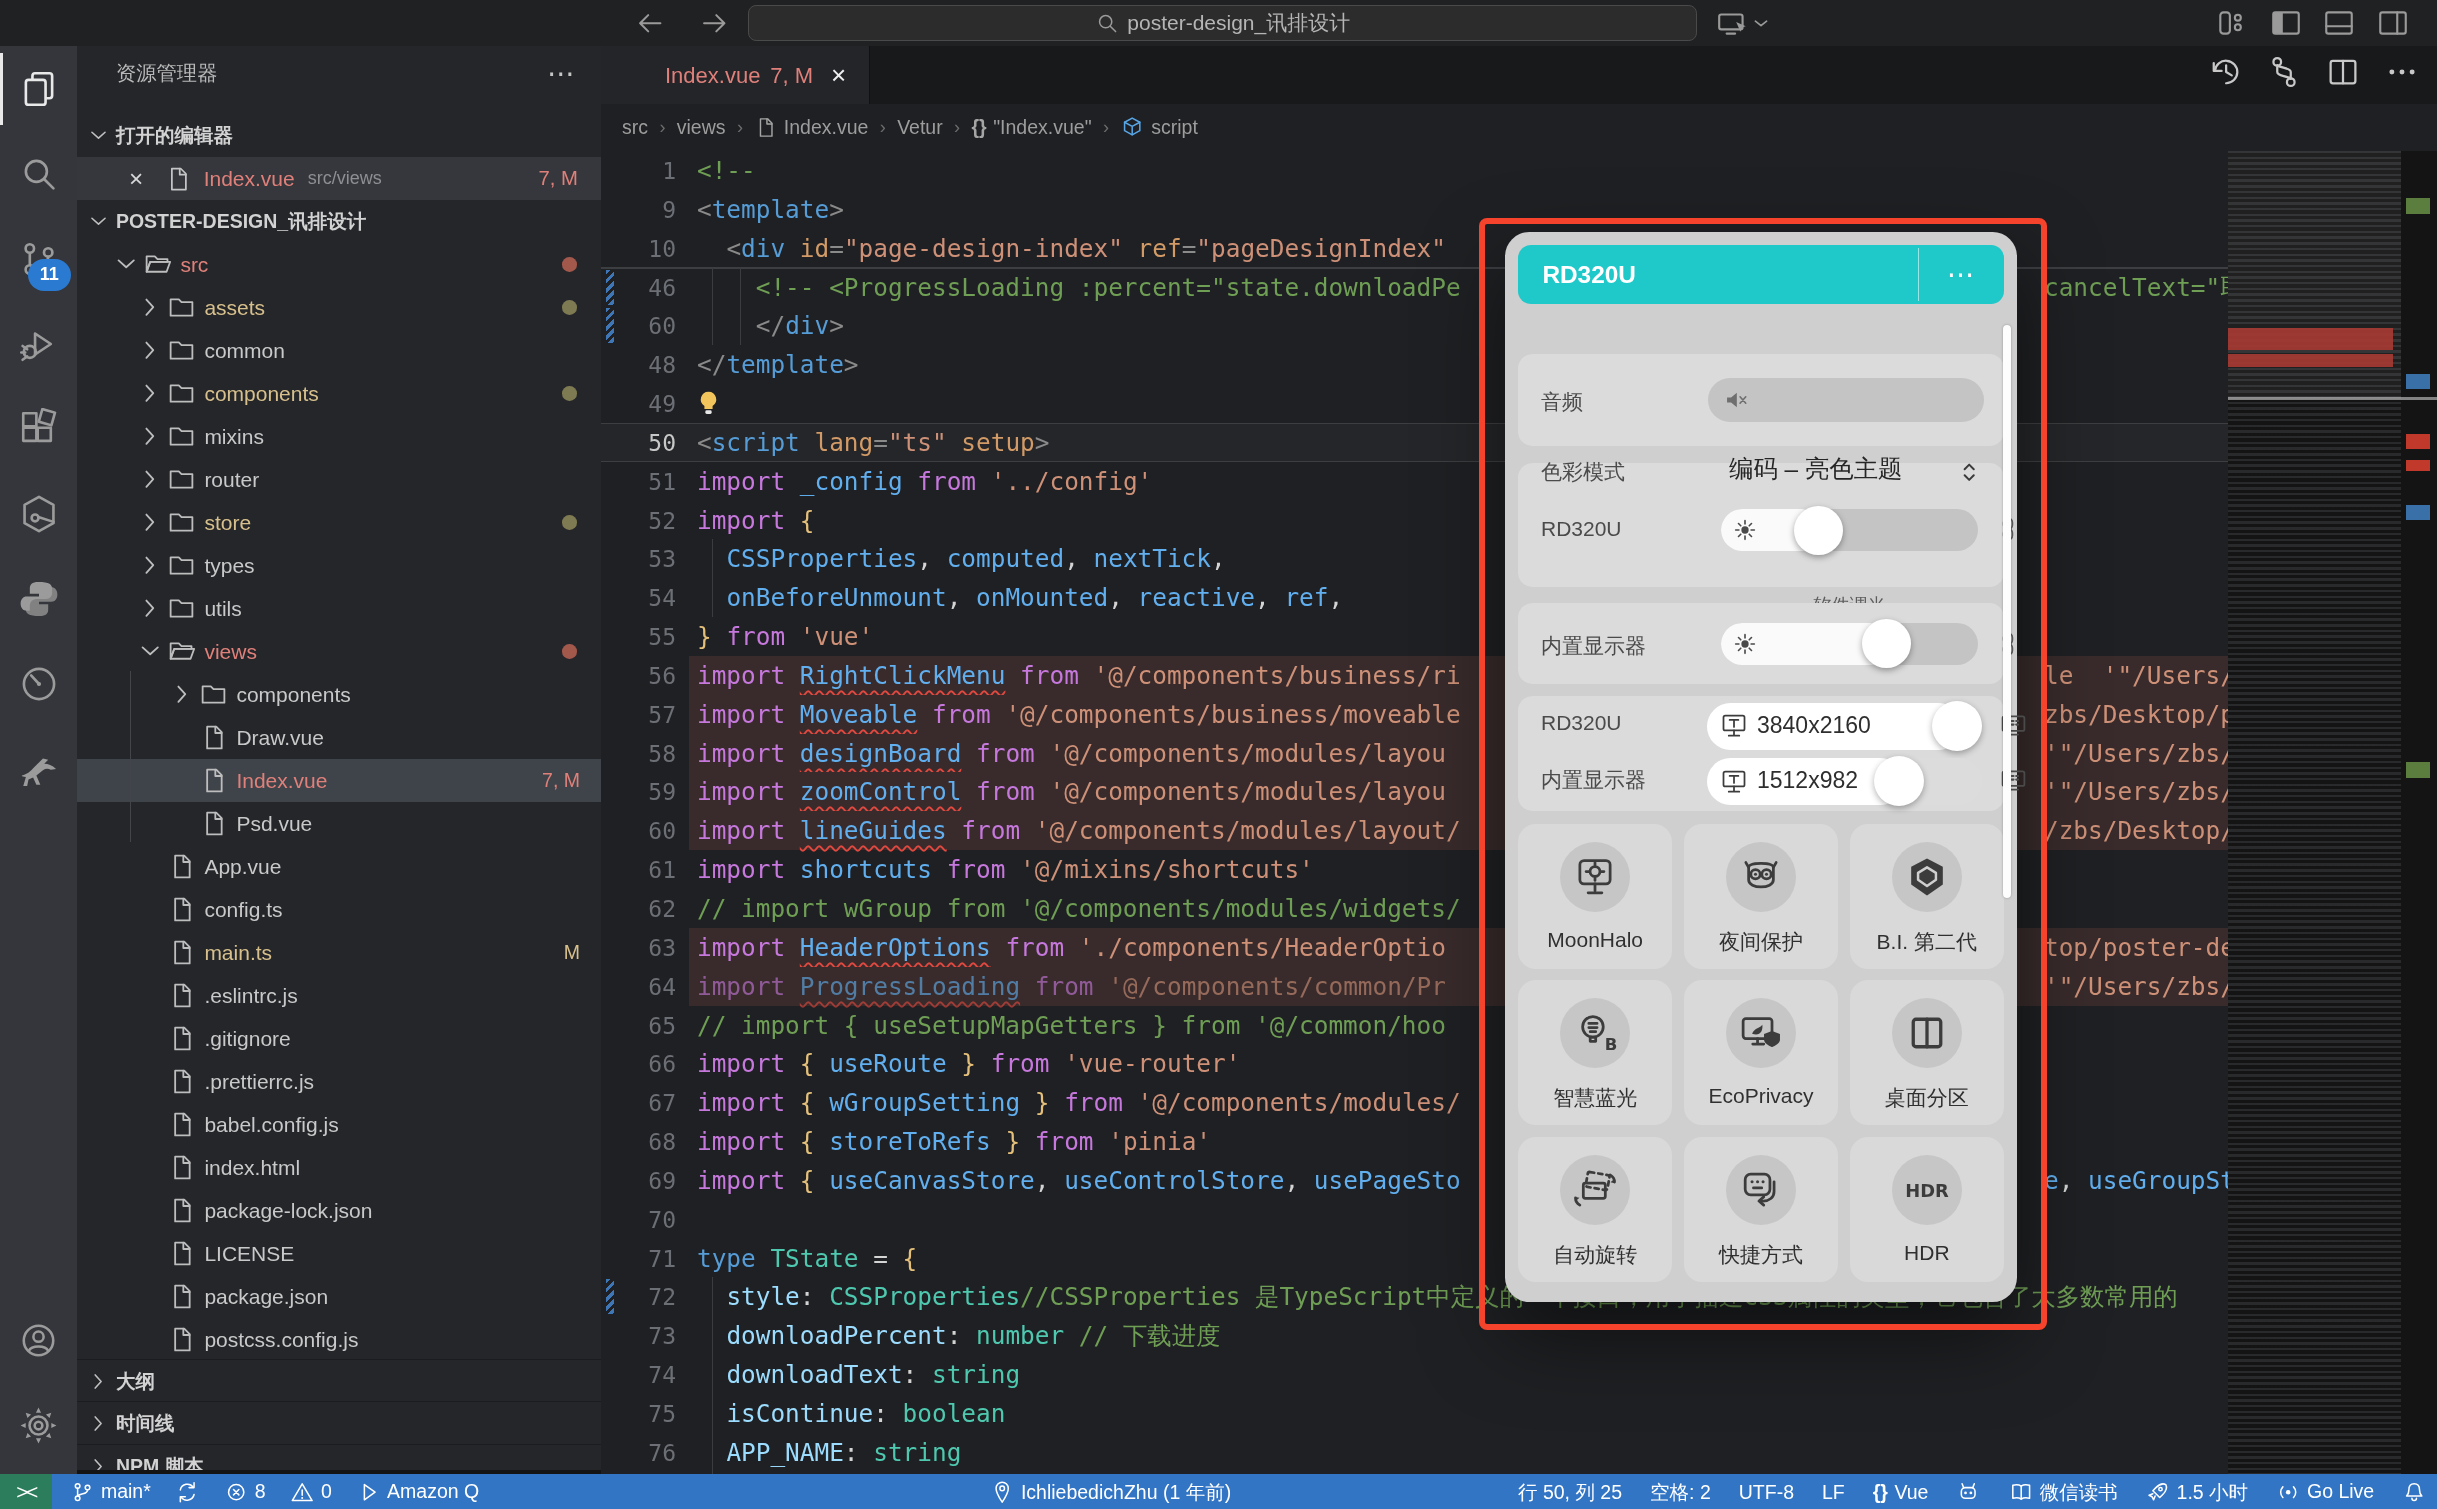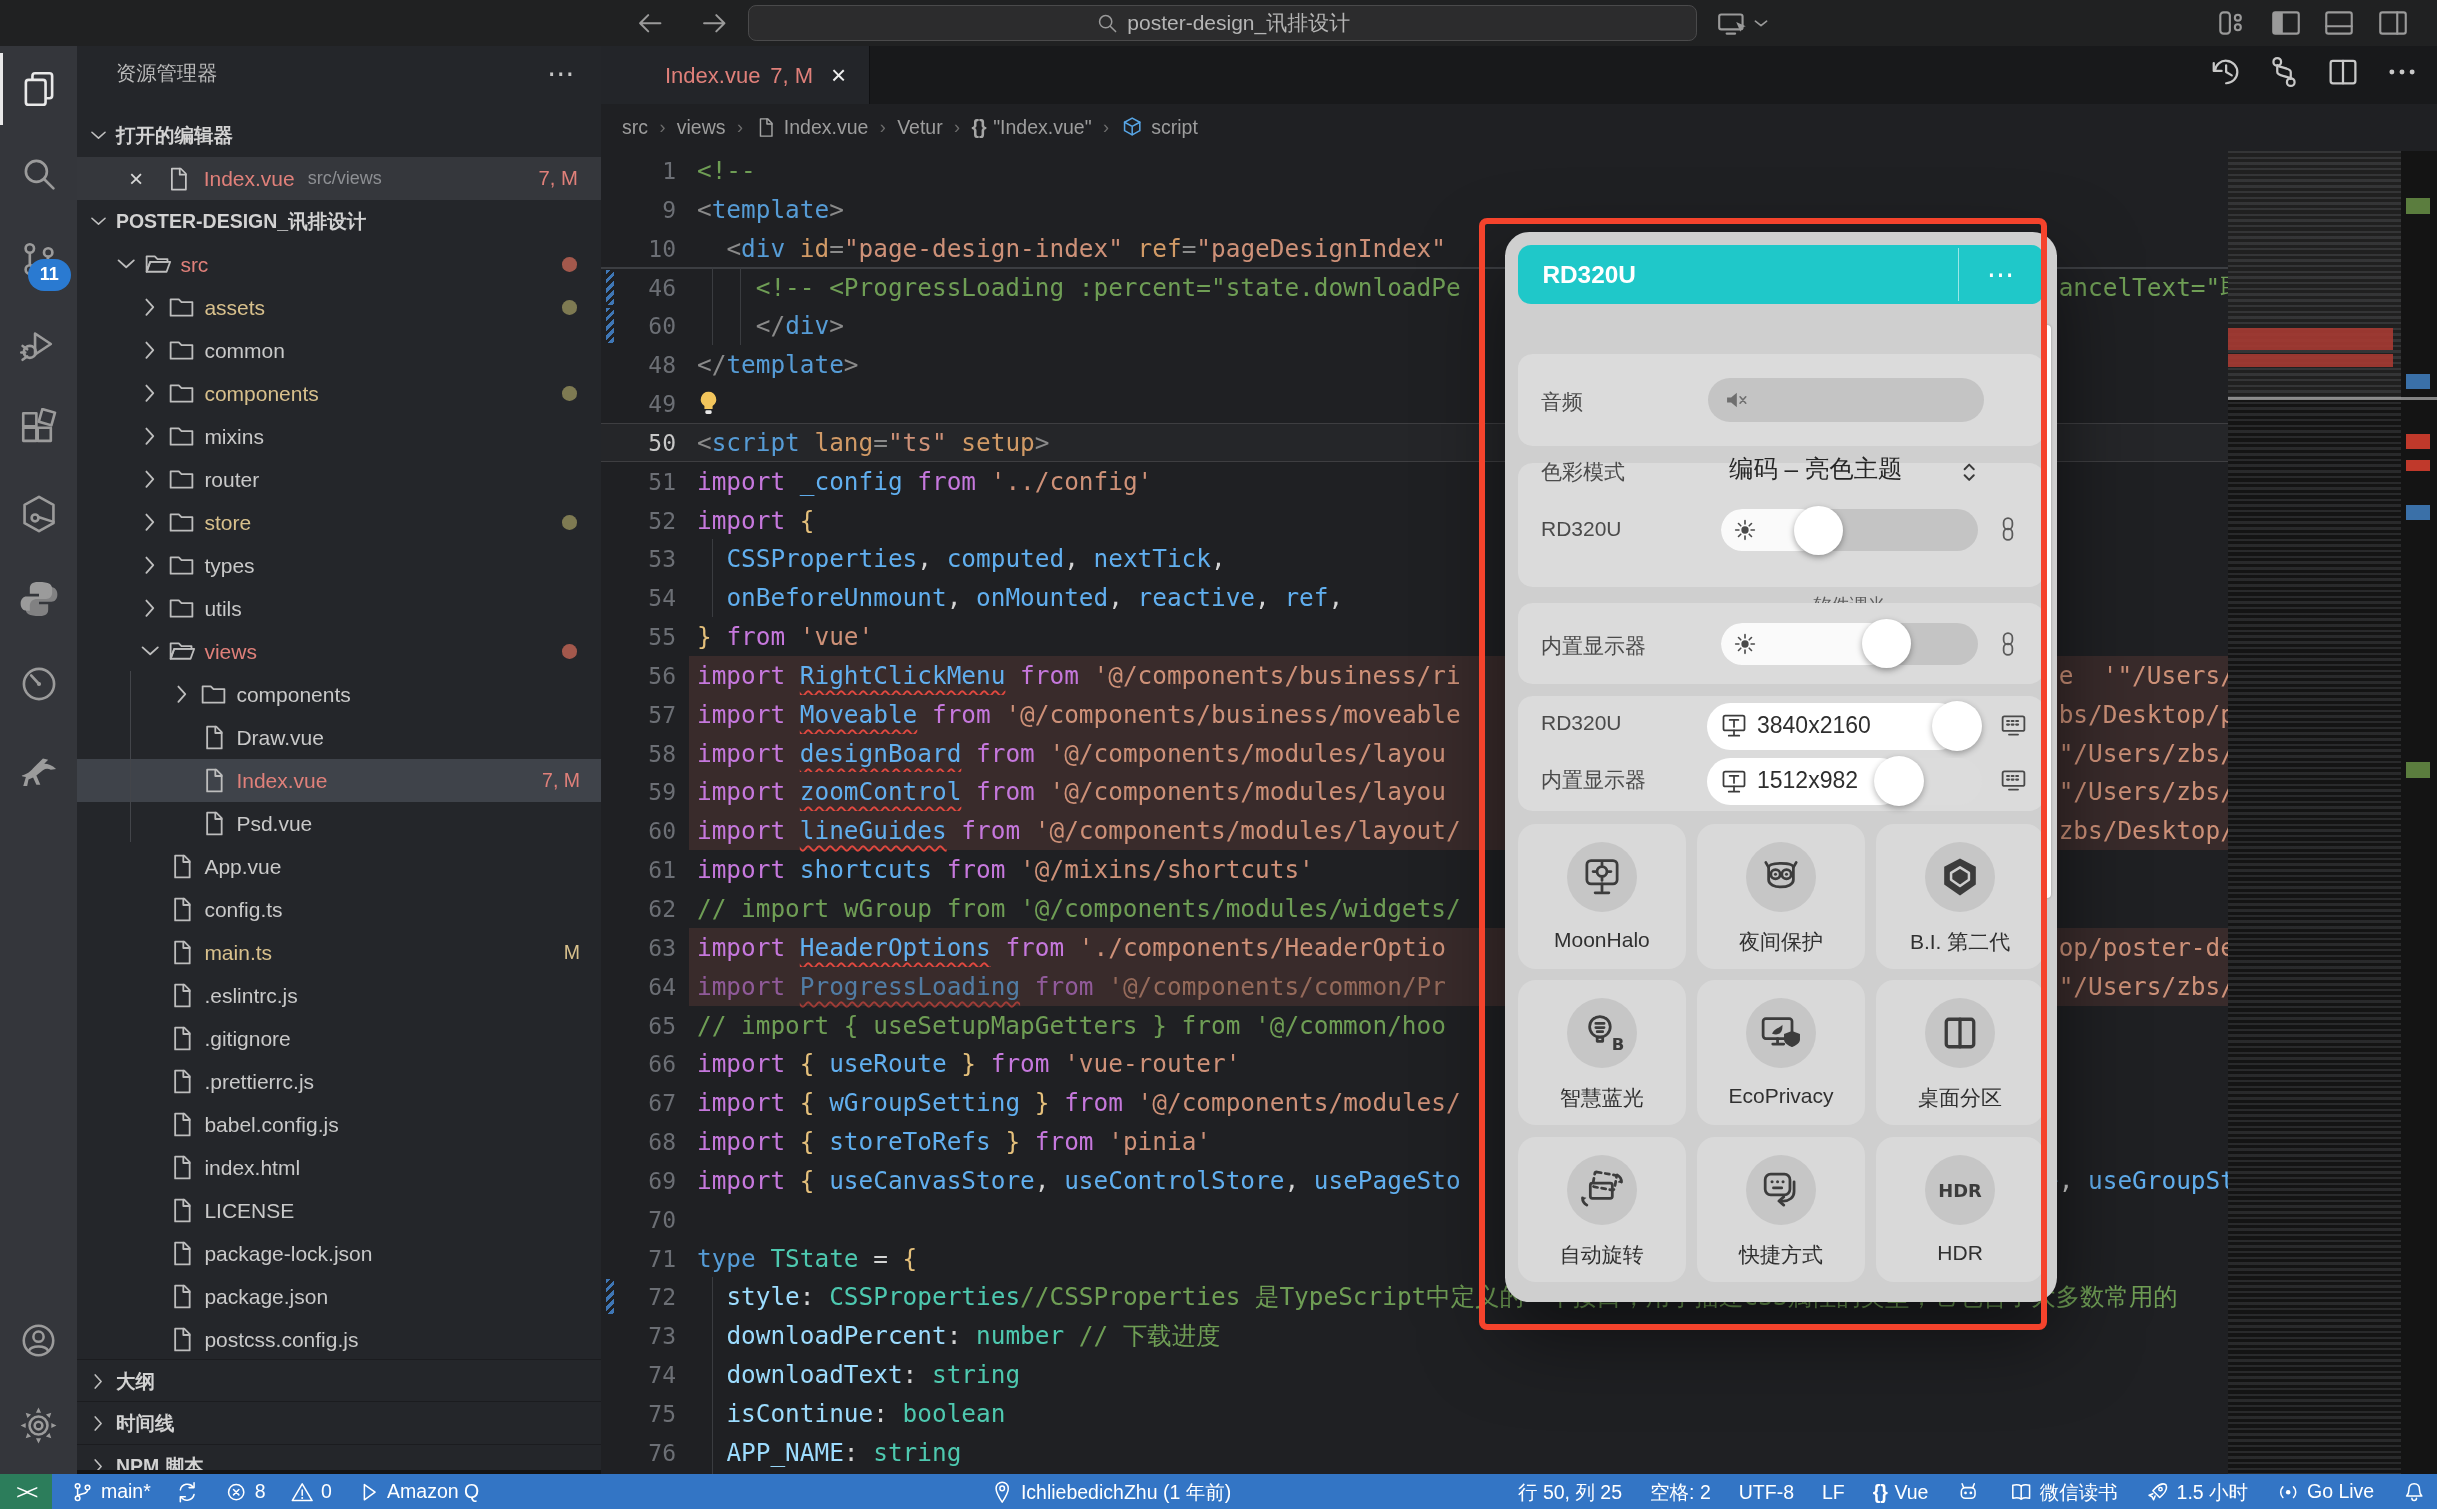--- a/index.html
+++ b/index.html
@@ -110,21 +110,21 @@
   #remote{width:52px;height:36px;background:#2c7d5b;display:flex;align-items:center;justify-content:center;font-size:21px;letter-spacing:-2.4px;}
   #sb-left{display:flex;align-items:center;gap:24.4px;margin-left:18px;}
   .sitem{display:flex;align-items:center;gap:6.5px;white-space:nowrap;}
   .sitem .ic{width:24.4px;height:24.4px;}
   #sb-center{position:absolute;left:990px;display:flex;align-items:center;gap:6.5px;}
   #sb-right{position:absolute;right:11.4px;display:flex;align-items:center;gap:28px;}
   .braces-g{font-weight:bold;font-size:19.5px;}
 
   
   #popup{position:absolute;left:1505px;top:232px;width:512px;height:1070px;background:#cfcfcf;border-radius:24.4px;
-         box-shadow:0 32.5px 81px rgba(0,0,0,.5);z-index:40;color:#2c2c2c;padding-left:40px;}
+         box-shadow:0 32.5px 81px rgba(0,0,0,.5);z-index:40;color:#2c2c2c;}
   #pp-header{position:absolute;left:13px;right:13px;top:13px;height:59px;background:#1fc8c9;border-radius:13px;
              display:flex;align-items:center;}
   #pp-header .t{margin-left:24.4px;color:#fff;font-weight:bold;font-size:24.4px;}
   #pp-header .div{position:absolute;right:85px;top:3.3px;bottom:3.3px;width:0.8px;background:rgba(255,255,255,.55);}
   #pp-header .menu{position:absolute;right:0;width:85px;text-align:center;color:#fff;font-size:28px;letter-spacing:1.6px;}
   .pp-card{position:absolute;left:13px;right:13px;background:#dbdbdb;border-radius:14.6px;}
   .pp-lbl{position:absolute;left:23px;font-size:21px;color:#4b4b4b;}
   .pp-pill{position:absolute;background:#c4c4c4;border-radius:23px;}
   .pp-track{position:absolute;left:203px;width:257px;height:42px;background:#c4c4c4;border-radius:21px;}
   .pp-fill{position:absolute;left:0;top:0;bottom:0;background:#fafafa;border-radius:21px;}
@@ -619,31 +619,31 @@
         <span class="lbl">index.html</span>
       </div>
       <div class="trow">
         <span class="ic chev" style="margin-left: 61px;"></span>
         <span class="ic ficon">
           <svg viewBox="0 0 32 32" fill="none" stroke="currentColor" stroke-width="2" stroke-linecap="round" stroke-linejoin="round">
             <path d="M9 4h10l6 6v18H9z"></path>
             <path d="M18 4v7h7"></path>
           </svg>
         </span>
+        <span class="lbl">package-lock.json</span>
+      </div>
+      <div class="trow">
+        <span class="ic chev" style="margin-left: 61px;"></span>
+        <span class="ic ficon">
+          <svg viewBox="0 0 32 32" fill="none" stroke="currentColor" stroke-width="2" stroke-linecap="round" stroke-linejoin="round">
+            <path d="M9 4h10l6 6v18H9z"></path>
+            <path d="M18 4v7h7"></path>
+          </svg>
+        </span>
         <span class="lbl">LICENSE</span>
-      </div>
-      <div class="trow">
-        <span class="ic chev" style="margin-left: 61px;"></span>
-        <span class="ic ficon">
-          <svg viewBox="0 0 32 32" fill="none" stroke="currentColor" stroke-width="2" stroke-linecap="round" stroke-linejoin="round">
-            <path d="M9 4h10l6 6v18H9z"></path>
-            <path d="M18 4v7h7"></path>
-          </svg>
-        </span>
-        <span class="lbl">package-lock.json</span>
       </div>
       <div class="trow">
         <span class="ic chev" style="margin-left: 61px;"></span>
         <span class="ic ficon">
           <svg viewBox="0 0 32 32" fill="none" stroke="currentColor" stroke-width="2" stroke-linecap="round" stroke-linejoin="round">
             <path d="M9 4h10l6 6v18H9z"></path>
             <path d="M18 4v7h7"></path>
           </svg>
         </span>
         <span class="lbl">package.json</span>

